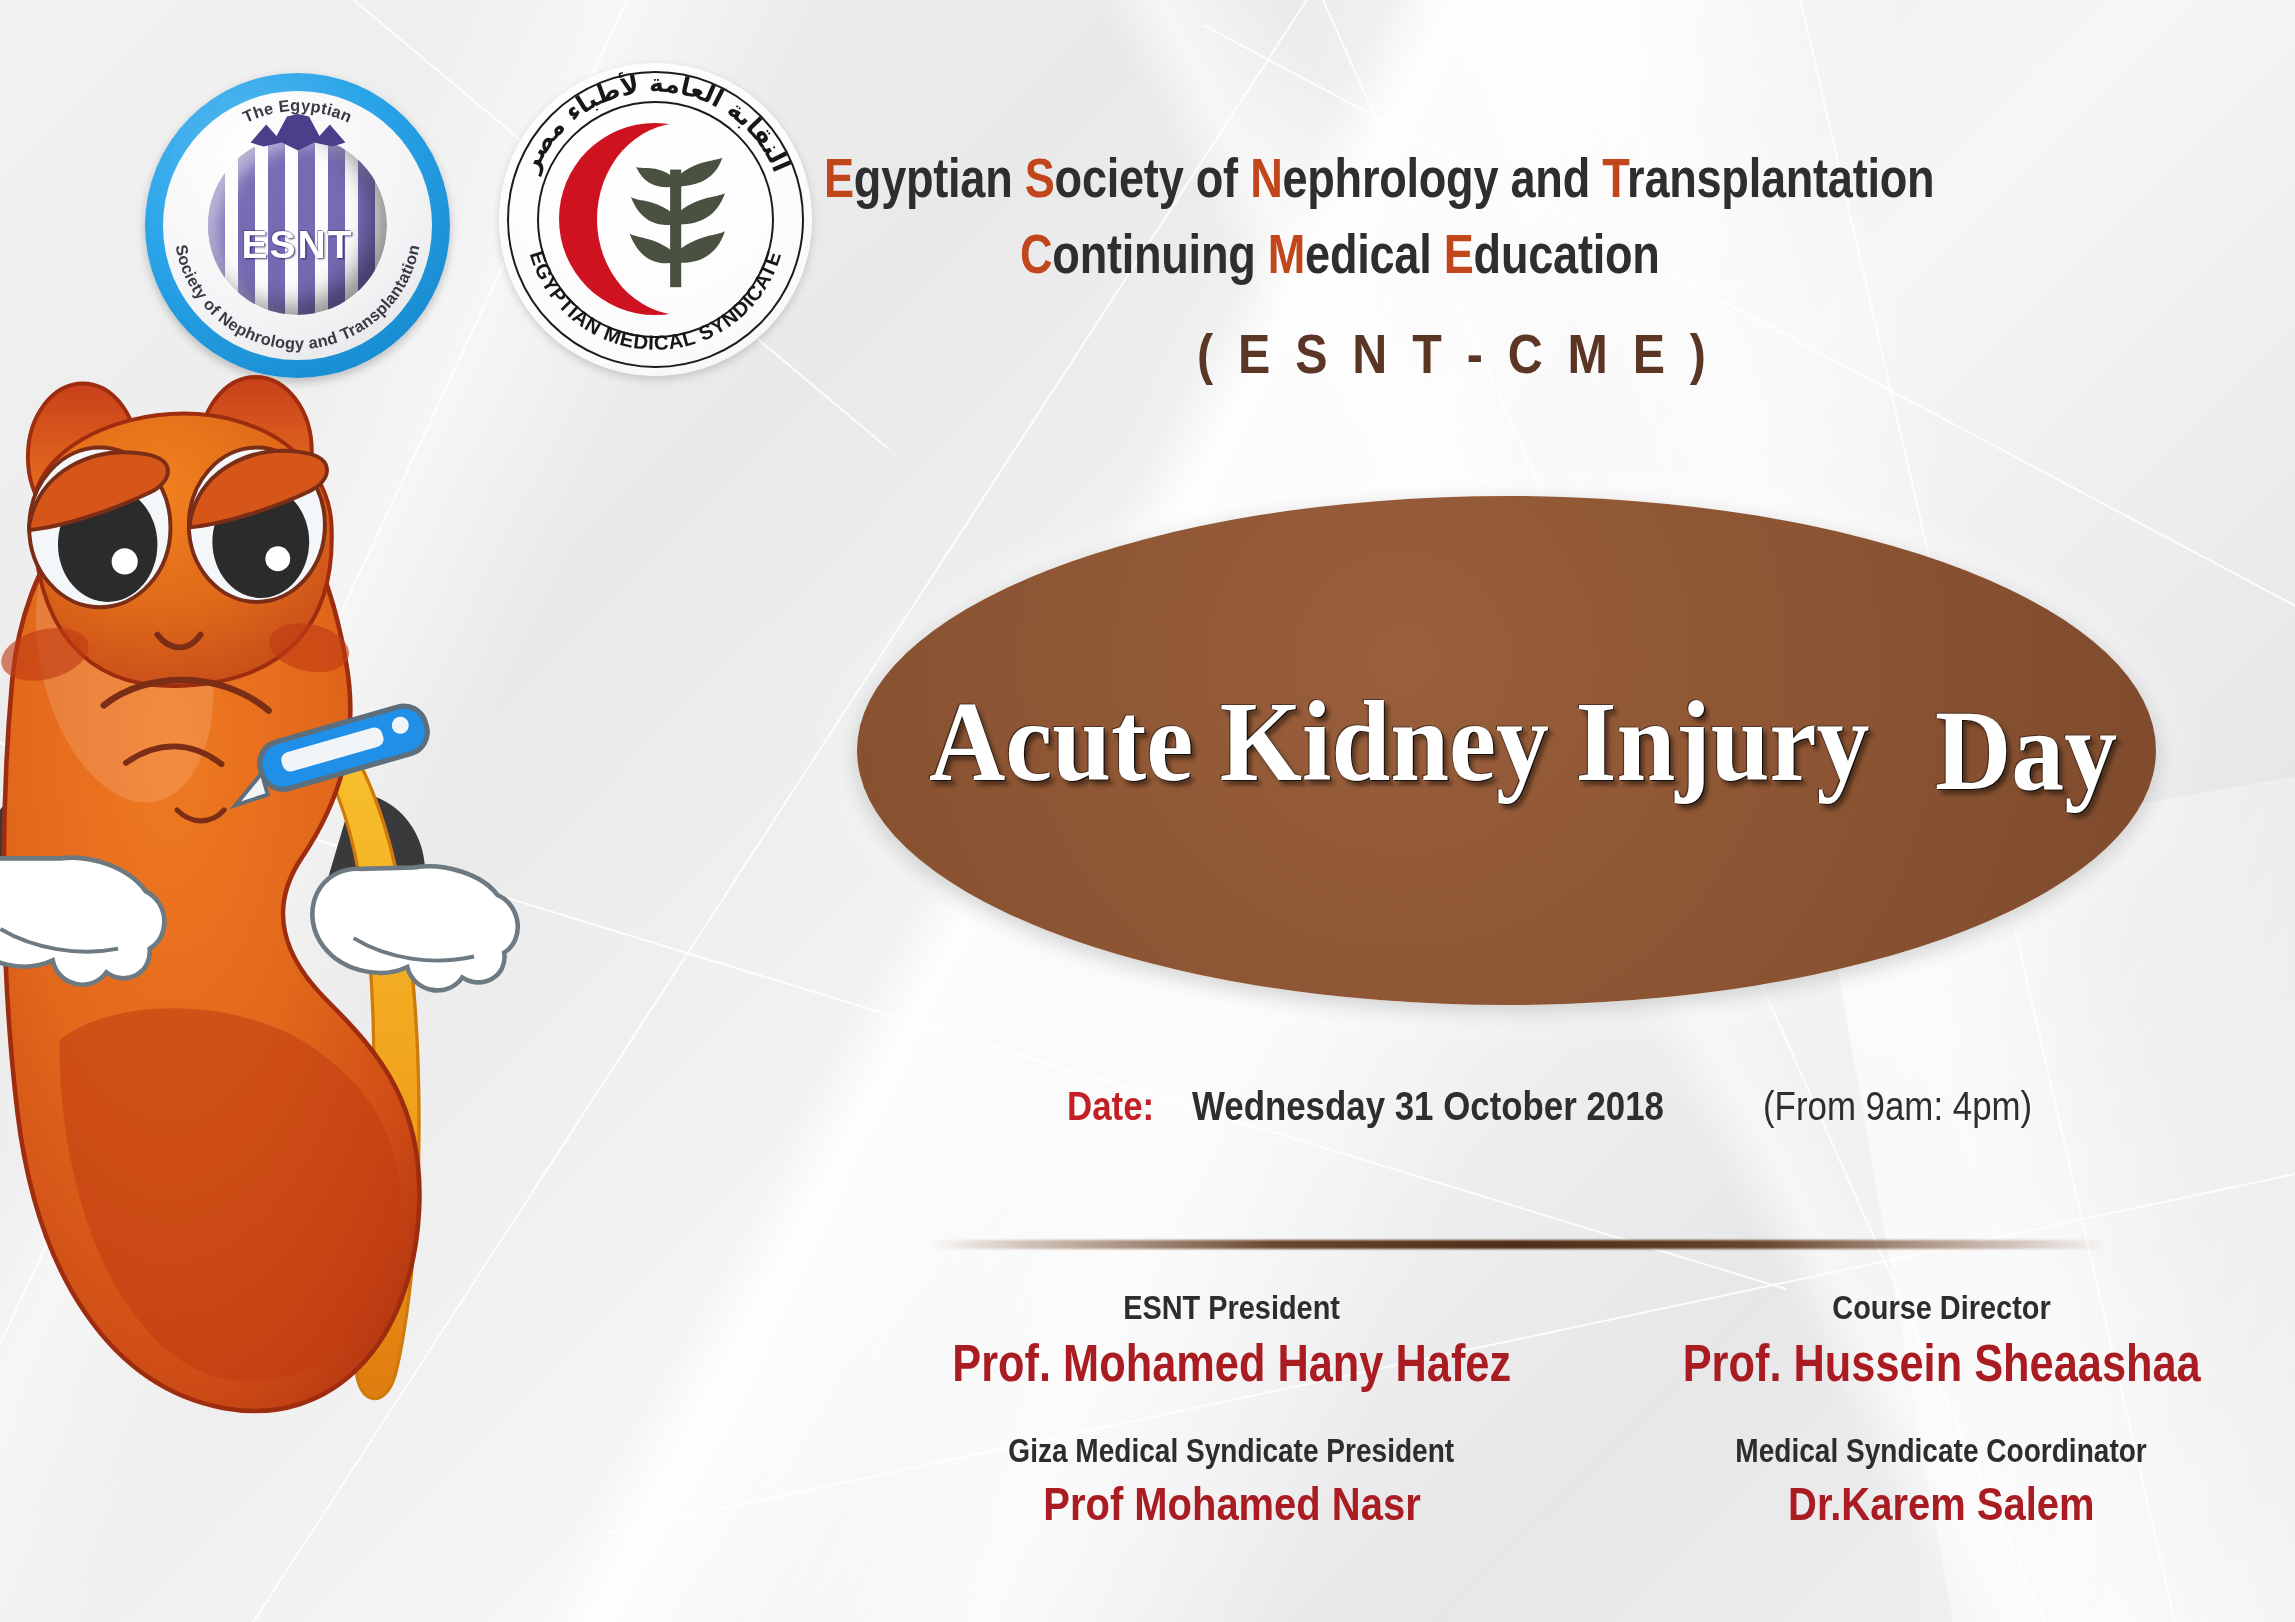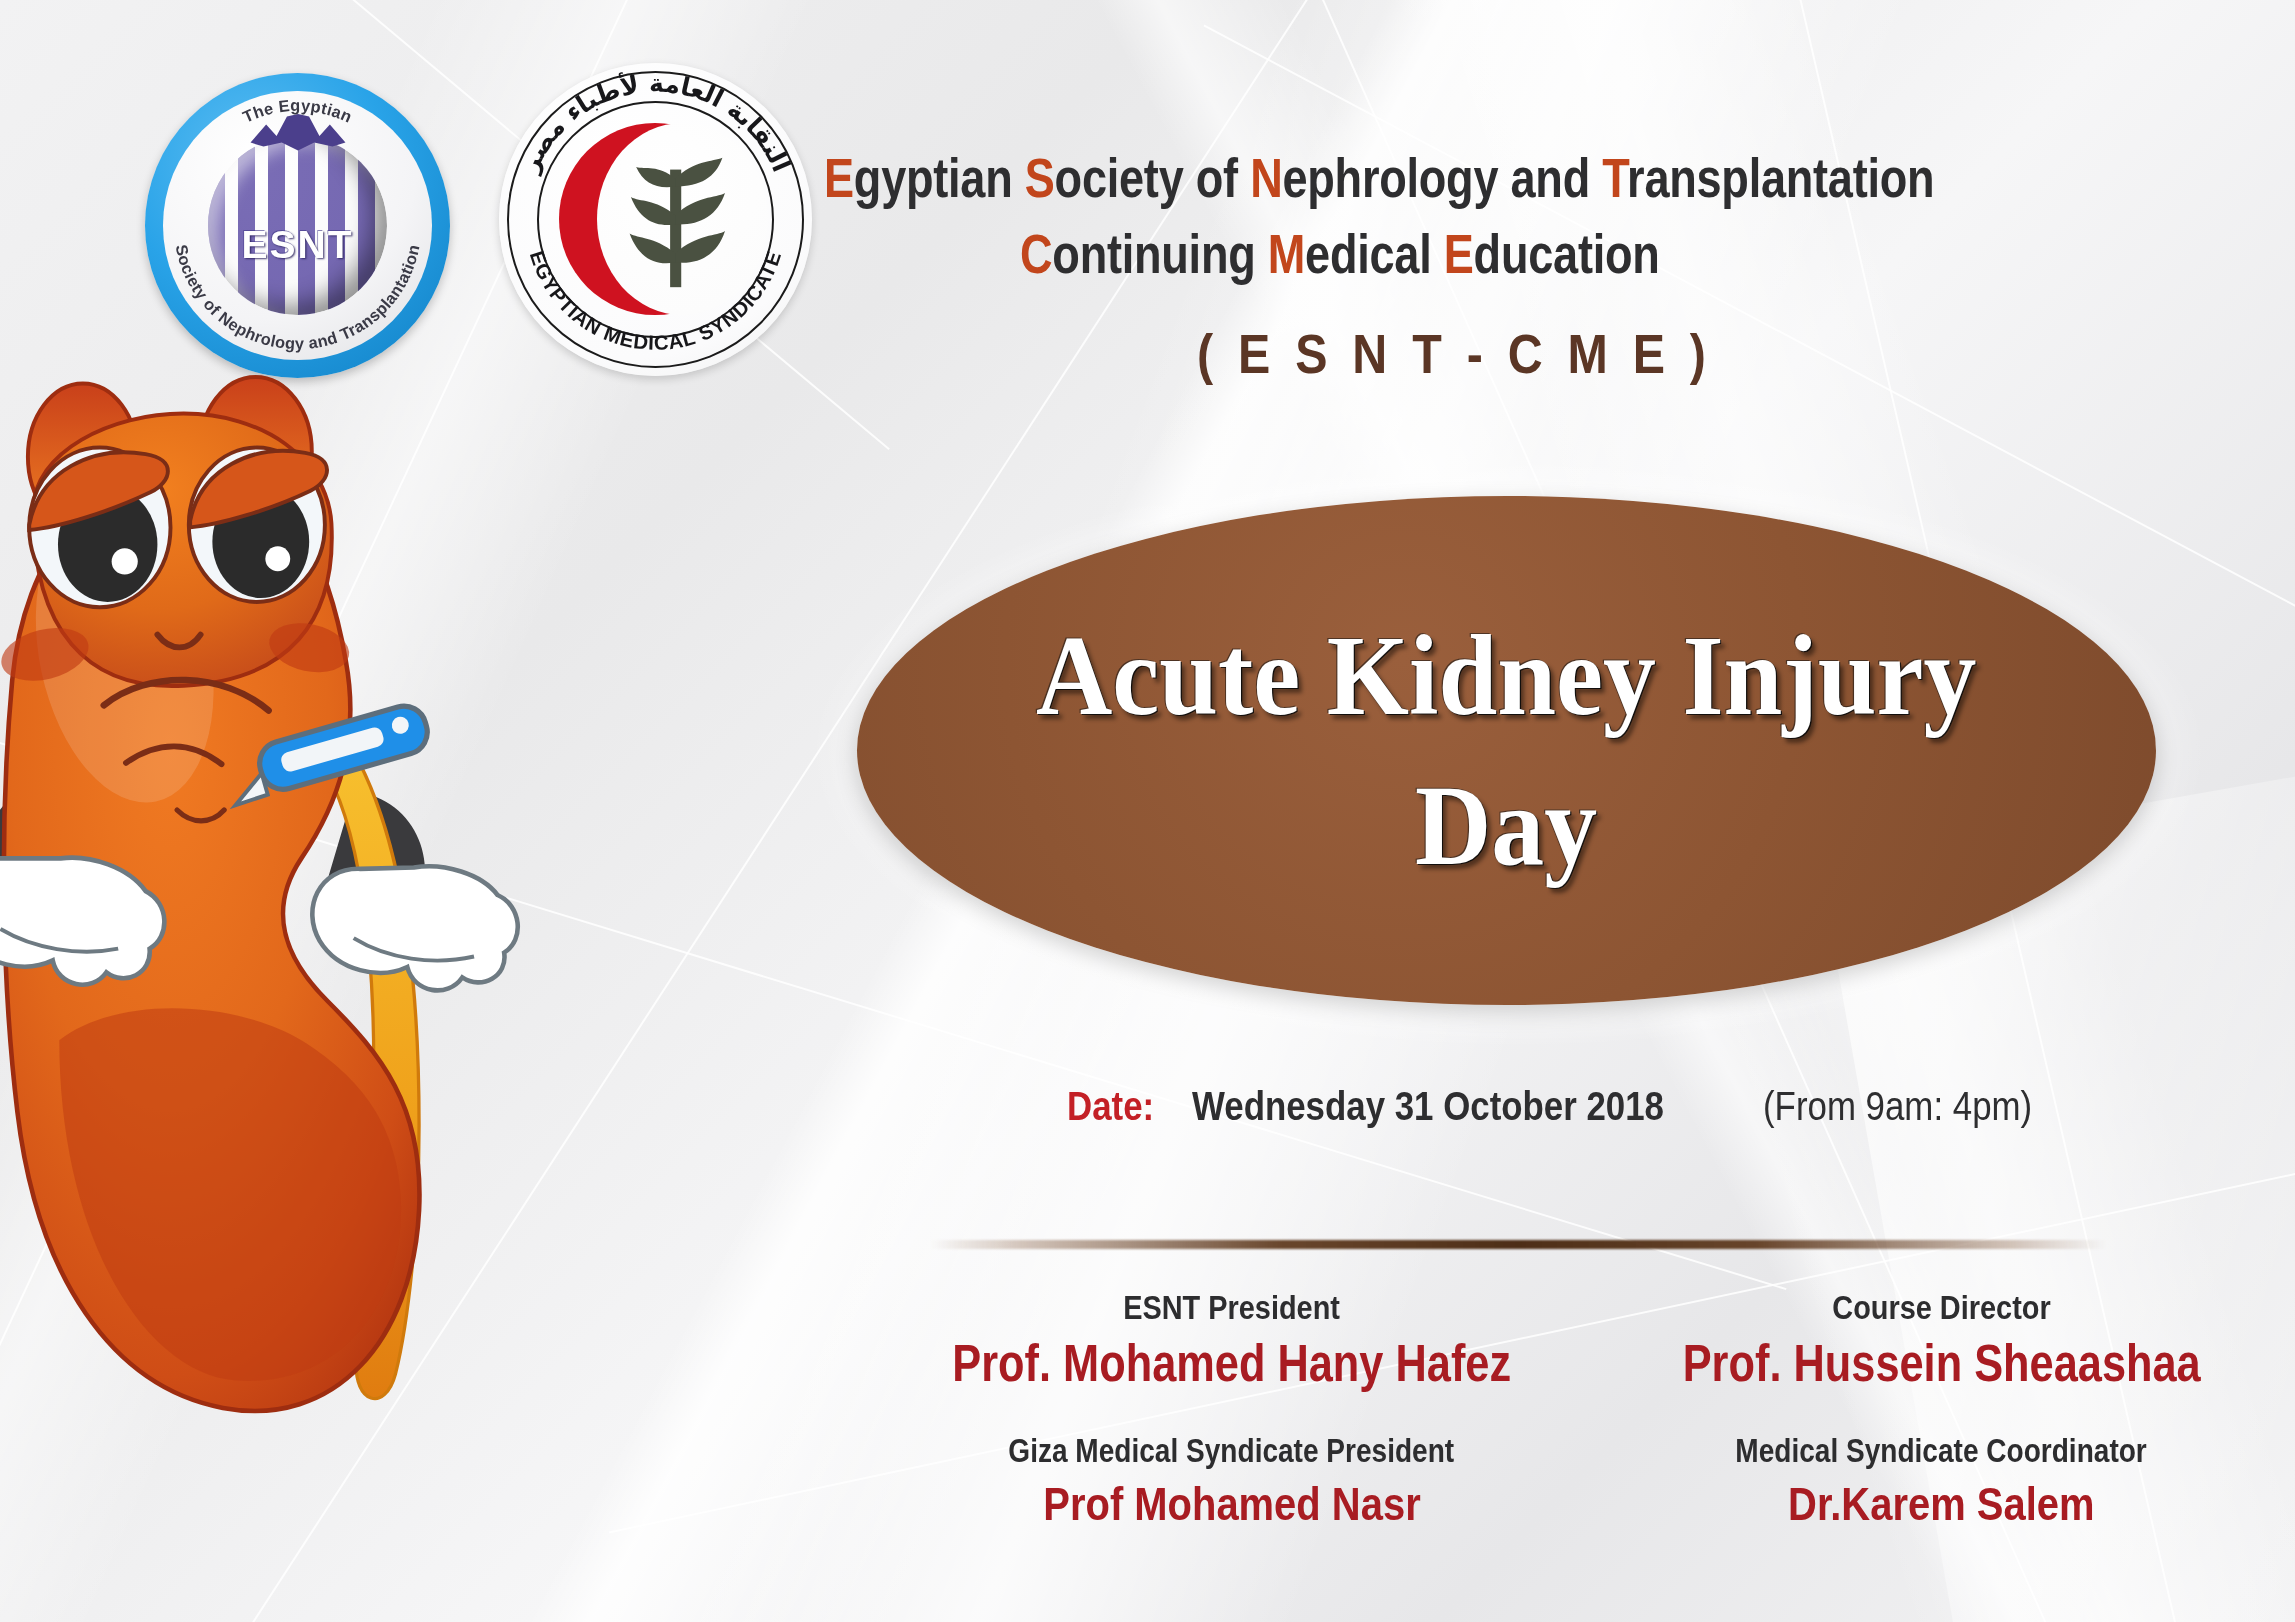--- a/index.html
+++ b/index.html
@@ -84,21 +84,21 @@
   #acronym{position:absolute;left:1197px;top:327px;
      font:bold 55px/1 "Liberation Sans Narrow","Liberation Sans",sans-serif;
      color:#5b3625;letter-spacing:6.5px;white-space:nowrap;transform:scaleX(.88);transform-origin:left center;}
 
   
   #title-halo{position:absolute;left:811px;top:458px;width:1394px;height:589px;border-radius:50%;
      background:radial-gradient(closest-side, rgba(255,255,255,0) 74%, rgba(255,255,255,.95) 80%, rgba(255,255,255,.25) 93%, rgba(255,255,255,0) 100%);}
   #title-ellipse{position:absolute;left:857px;top:496px;width:1299px;height:509px;border-radius:50%;
      background:radial-gradient(circle at 42% 32%, #9a5f3c 0%, #8d5533 48%, #7d4a2c 100%);
      box-shadow:0 6.5px 22px rgba(0,0,0,.18);
-     display:flex;flex-direction:column;align-items:center;justify-content:center;gap:16px;}
+     display:flex;flex-direction:row;align-items:center;justify-content:center;gap:16px;}
   .title-line{font-family:"Liberation Serif",serif;font-weight:700;color:#ffffff;
      text-align:center;line-height:1.02;white-space:nowrap;
      text-shadow:4.6px 5.2px 4.6px rgba(0,0,0,.45), 1.3px 1.3px 0 rgba(20,20,20,.9), -1.3px -1.3px 0 rgba(20,20,20,.55);
      transform:scaleX(.92);}
   #title-1{font-size:115px;margin-bottom:17px;}
   #title-2{font-size:115px;}
 
   
   #date-row{position:absolute;left:1067px;top:1086px;white-space:nowrap;}
   #venue-row{position:absolute;left:1067px;top:1171px;white-space:nowrap;}

